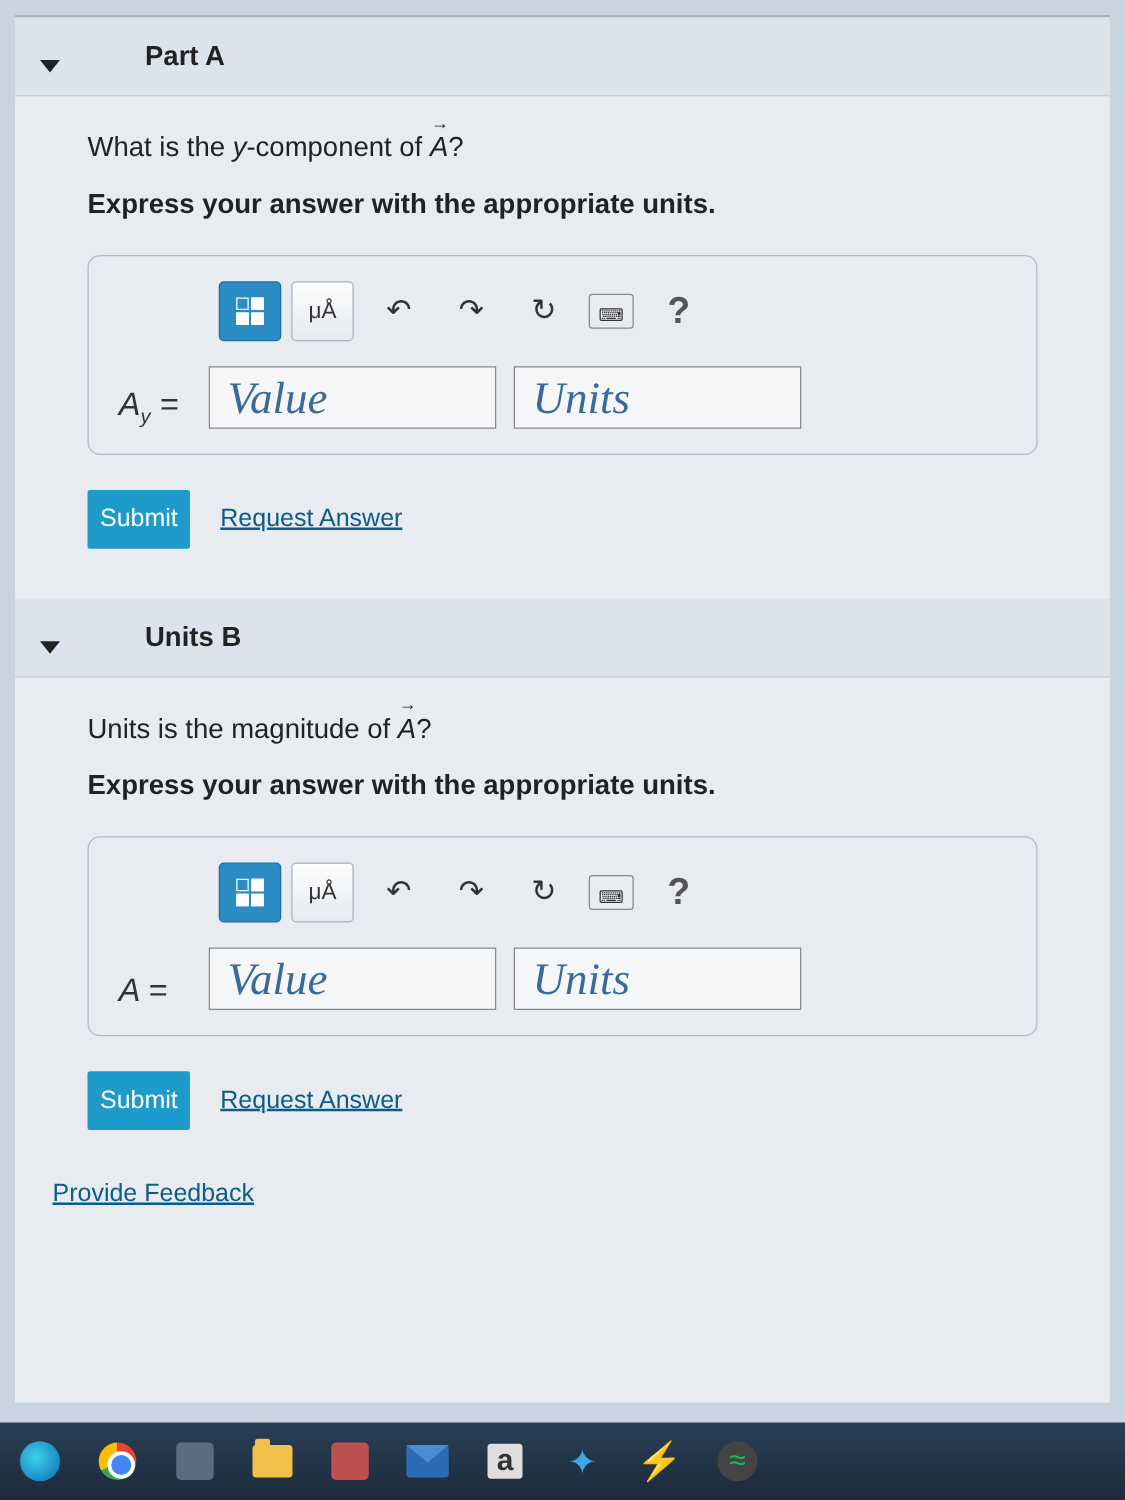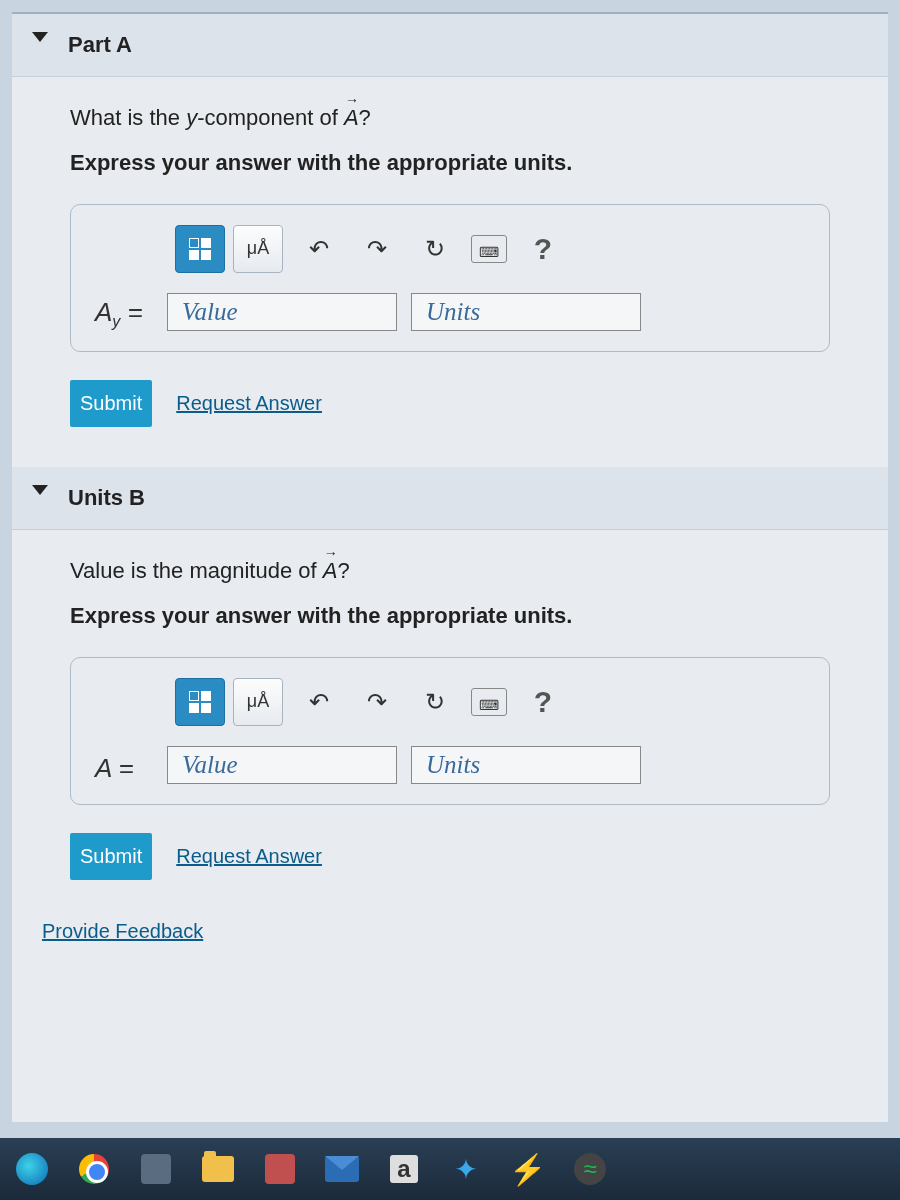--- a/index.html
+++ b/index.html
@@ -13,24 +13,25 @@
   }
   .content-area {
     background: #e8ebef;
     margin: 12px;
     min-height: 1110px;
     padding: 0;
     border-top: 2px solid #a0b0c0;
   }
   .part-header {
     display: flex;
-    align-items: flex-start;
+    align-items: flex-end;
     padding: 18px 20px;
     background: #dde3ea;
     border-bottom: 1px solid #c5d0da;
+    gap: 48px;
   }
   .part-header .caret {
     width: 0; height: 0;
     border-left: 8px solid transparent;
     border-right: 8px solid transparent;
     border-top: 10px solid #222;
     margin-right: 20px;
   }
   .part-header .label {
     font-size: 22px;
@@ -94,24 +95,24 @@
     gap: 14px;
   }
   .var-label {
     font-size: 26px;
     font-style: italic;
     color: #333;
     min-width: 58px;
   }
   .var-label sub { font-size: 16px; font-style: italic;}
   .field {
-    height: 38px;
+    height: 50px;
     border: 1.5px solid #888;
     background: #f5f6f8;
-    font-size: 25px;
+    font-size: 36px;
     font-style: italic;
     font-family: Georgia, 'Times New Roman', serif;
     color: #3a6a9a;
     padding: 4px 14px;
     width: 230px;
   }
   .field::placeholder { color:#3a6a9a; opacity:1;}
   .actions {
     margin-top: 28px;
     display: flex;
@@ -214,21 +215,21 @@
     </div>
   </div>
 
   
   <div class="part-header">
     <div class="caret"></div>
     <div class="label">Units B</div>
   </div>
   <div class="part-body">
     <div class="question">
-      <span>Value is the magnitude of </span><span class="vec">A</span><span>?</span>
+      <span>Units is the magnitude of </span><span class="vec">A</span><span>?</span>
     </div>
     <div class="instruction">Express your answer with the appropriate units.</div>
     <div class="answer-box">
       <div class="toolbar">
         <div class="tool-btn template">
             <div class="sq">
               <span></span>
               <span></span>
               <span></span>
               <span></span>

